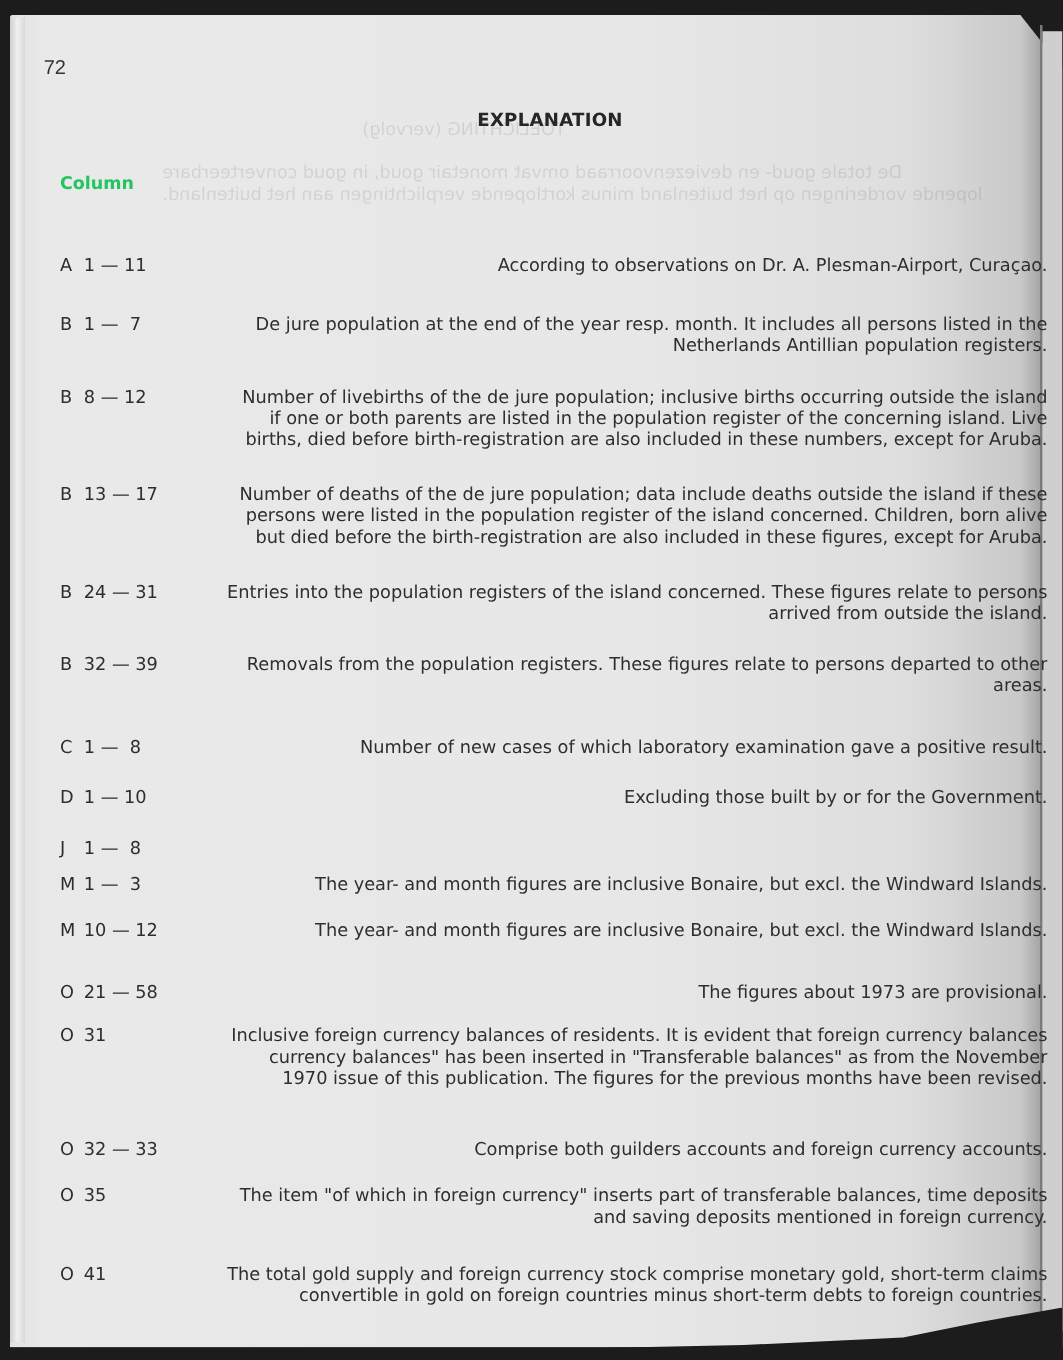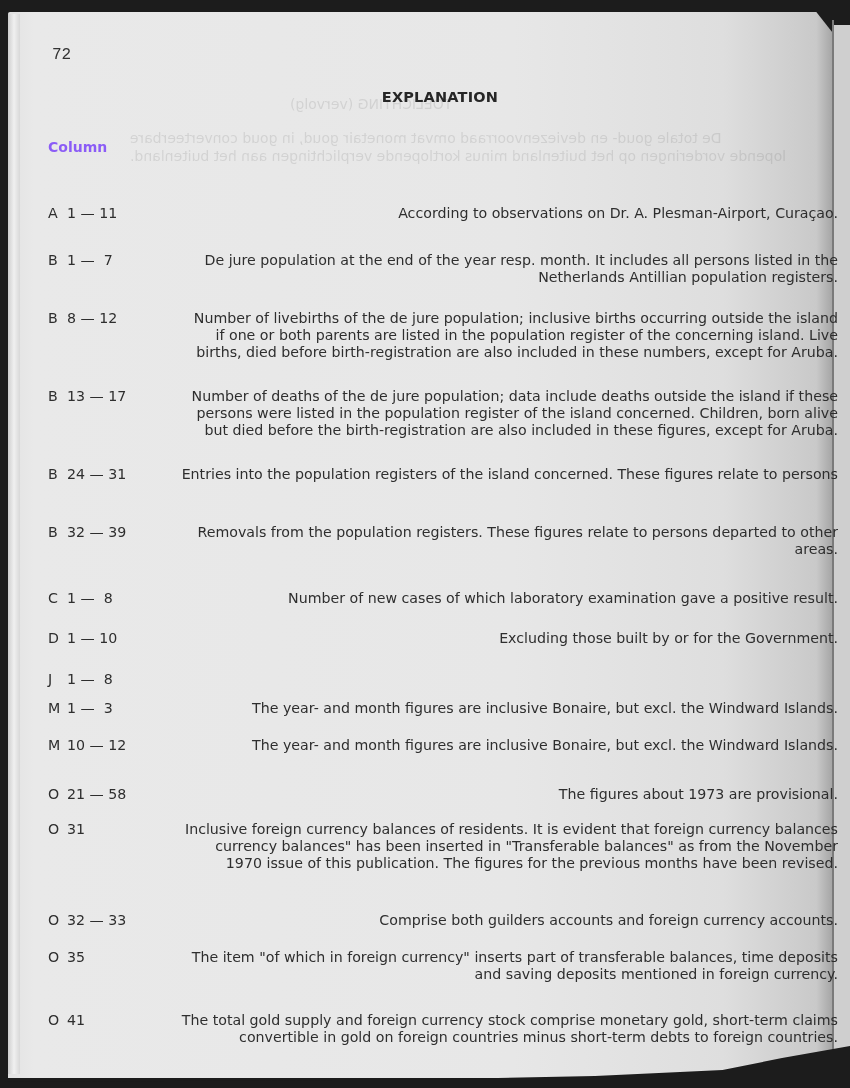--- a/index.html
+++ b/index.html
@@ -26,32 +26,32 @@
     }
     .spine {
       position: absolute; left: 832px; top: 20px; width: 2px; height: 1050px;
       background: #7a7a7a;
     }
     .right-page {
       position: absolute; left: 834px; top: 25px; width: 16px; height: 1040px;
       background: #cfcfcf;
     }
     .page-number {
-      position: absolute; left: 52px; top: 46px;
-      font-family: Liberation Mono, monospace;
+      position: absolute; left: 35px; top: 46px;
+      font-family: Liberation Sans, sans-serif;
       font-size: 16px; color: #333;
     }
     .title {
       position: absolute; left: 0; width: 880px; top: 89px;
       text-align: center;
       font-size: 14.5px; font-weight: bold; color: #262626; letter-spacing: 0.2px;
     }
     .col-heading {
       position: absolute; left: 48px; top: 139px;
-      font-size: 14px; font-weight: bold; color: #8b5cf6;
+      font-size: 14px; font-weight: bold; color: #22c55e;
     }
     .entry {
       position: absolute; left: 48px; width: 790px;
       display: flex; color: #2e2e2e;
       font-size: 14.2px; line-height: 17px;
     }
     .entry .series { width: 19px; flex: none; }
     .entry .range { width: 95px; flex: none; white-space: pre; }
     .entry .desc { flex: 1; padding-left: 2px; }
     .entry .desc-line { white-space: nowrap; overflow: hidden; text-align: right; }
@@ -108,20 +108,21 @@
         <div class="desc-line">Number of deaths of the de jure population; data include deaths outside the island if these</div>
         <div class="desc-line">persons were listed in the population register of the island concerned. Children, born alive</div>
         <div class="desc-line">but died before the birth-registration are also included in these figures, except for Aruba.</div>
       </div>
     </div>
     <div class="entry" style="top: 466px;">
       <div class="series">B</div>
       <div class="range">24 — 31</div>
       <div class="desc">
         <div class="desc-line">Entries into the population registers of the island concerned. These figures relate to persons</div>
+        <div class="desc-line">arrived from outside the island.</div>
       </div>
     </div>
     <div class="entry" style="top: 524px;">
       <div class="series">B</div>
       <div class="range">32 — 39</div>
       <div class="desc">
         <div class="desc-line">Removals from the population registers. These figures relate to persons departed to other</div>
         <div class="desc-line">areas.</div>
       </div>
     </div>

